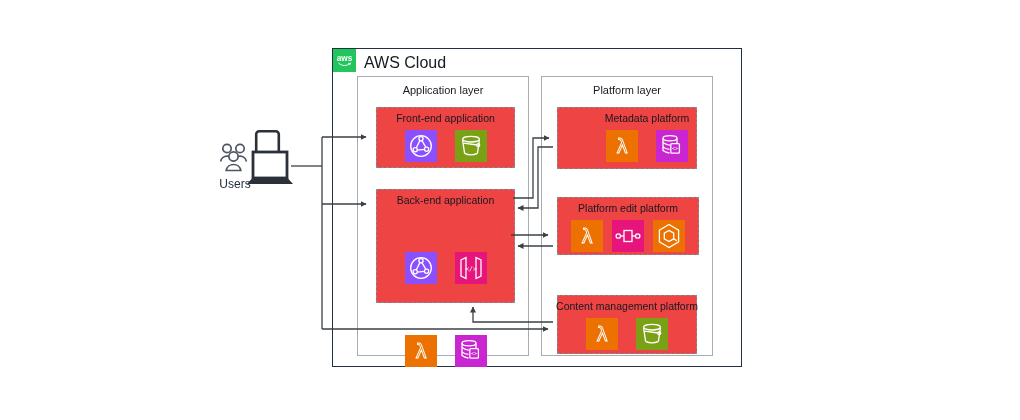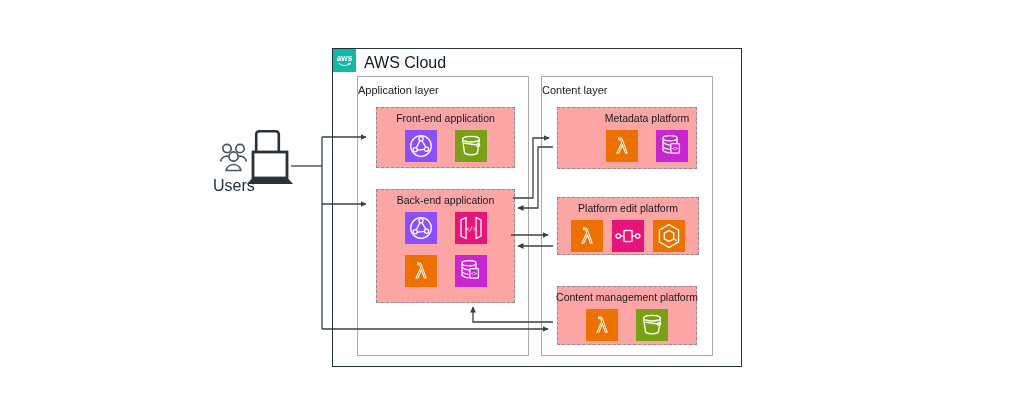--- a/index.html
+++ b/index.html
@@ -1,56 +1,56 @@
 <!DOCTYPE html>
 <html><head>
 <meta charset="utf-8">
 <style>
   html,body{margin:0;padding:0;background:#ffffff;font-family:"Liberation Sans",sans-serif;}
   .canvas{position:relative;width:1020px;height:420px;background:#ffffff;overflow:hidden;}
 
   
   .aws-cloud{position:absolute;left:332px;top:48px;width:410px;height:319px;
              border:1.6px solid #232f3e;background:#ffffff;box-sizing:border-box;}
-  .aws-logo{position:absolute;left:0;top:0;width:23px;height:23px;background:#14b8a6;}
+  .aws-logo{position:absolute;left:0;top:0;width:23px;height:23px;background:#22c55e;}
   .aws-cloud-label{position:absolute;left:31px;top:5px;font-size:16px;color:#16191f;}
 
   
   .layer{position:absolute;top:27px;height:280px;border:1px solid #a9adb1;background:#ffffff;box-sizing:border-box;}
-  .layer-title{text-align:left;margin-top:7px;font-size:11px;color:#16191f;}
+  .layer-title{text-align:center;margin-top:7px;font-size:11px;color:#16191f;}
   .app-layer{left:24px;width:172px;}
   .platform-layer{left:208px;width:172px;}
 
   
-  .group{position:absolute;border:1px dashed #878c92;background:#fca5a5;box-sizing:border-box;
+  .group{position:absolute;border:1px dashed #878c92;background:#ef4444;box-sizing:border-box;
          display:flex;flex-direction:column;align-items:center;}
   .group-title{margin-top:4px;font-size:10.5px;color:#16191f;white-space:nowrap;}
   .tiles{display:flex;justify-content:center;gap:18px;margin-top:6px;}
   .tiles.tight{gap:9px;}
   .tiles + .tiles{margin-top:11px;}
 
   .g-front-end{left:18px;top:30px;width:139px;height:61px;}
-  .g-back-end{left:18px;top:112px;width:139px;height:114px;}
+  .g-back-end{left:18px;top:112px;width:139px;height:114px;gap:40px;}
   .g-metadata{left:15px;top:30px;width:140px;height:62px;padding-left:40px;}
   .g-content-edit{left:15px;top:120px;width:142px;height:58px;}
-  .g-content-mgmt{left:15px;top:209px;width:140px;height:59px;}
+  .g-content-mgmt{left:15px;top:218px;width:140px;height:59px;}
 
   
   .tile{width:32px;height:32px;flex:0 0 32px;}
   .tile svg{display:block;width:32px;height:32px;}
   .c-purple{background:#8C4FFF;}
   .c-green{background:#7AA116;}
   .c-pink{background:#E7157B;}
   .c-orange{background:#ED7100;}
   .c-magenta{background:#C925D1;}
 
   
   .users{position:absolute;left:0;top:0;}
-  .users-label{position:absolute;left:213px;top:177px;width:44px;
-               font-size:16px;color:#232f3e;}
+  .users-label{position:absolute;left:213px;top:177px;width:44px;text-align:center;
+               font-size:12px;color:#232f3e;}
 
   
   .arrows{position:absolute;left:0;top:0;width:1020px;height:420px;pointer-events:none;z-index:10;}
 </style>
 </head>
 <body>
 
 <div class="canvas">
 
   <div class="users">
@@ -150,21 +150,21 @@
               <path d="M7,17 Q10,19.3 13.5,19.4"></path>
               <rect x="14.8" y="13.6" width="8.6" height="9.6" rx="1" fill="#C925D1"></rect>
               <text x="19.1" y="20.4" text-anchor="middle" font-size="5" fill="#ffffff" stroke="none" font-family="DejaVu Sans Mono, monospace">&lt;&gt;</text>
             </svg>
           </div>
         </div>
       </div>
     </div>
 
     <div class="layer platform-layer">
-      <div class="layer-title">Content layer</div>
+      <div class="layer-title">Platform layer</div>
 
       <div class="group g-metadata">
         <div class="group-title">Metadata platform</div>
         <div class="tiles">
           <div class="tile c-orange">
             <svg viewBox="0 0 32 32">
               <text x="16" y="23" text-anchor="middle" font-size="19" fill="none" stroke="#ffffff" stroke-width="0.9" font-family="DejaVu Sans, sans-serif">λ</text>
             </svg>
           </div>
           <div class="tile c-magenta">

